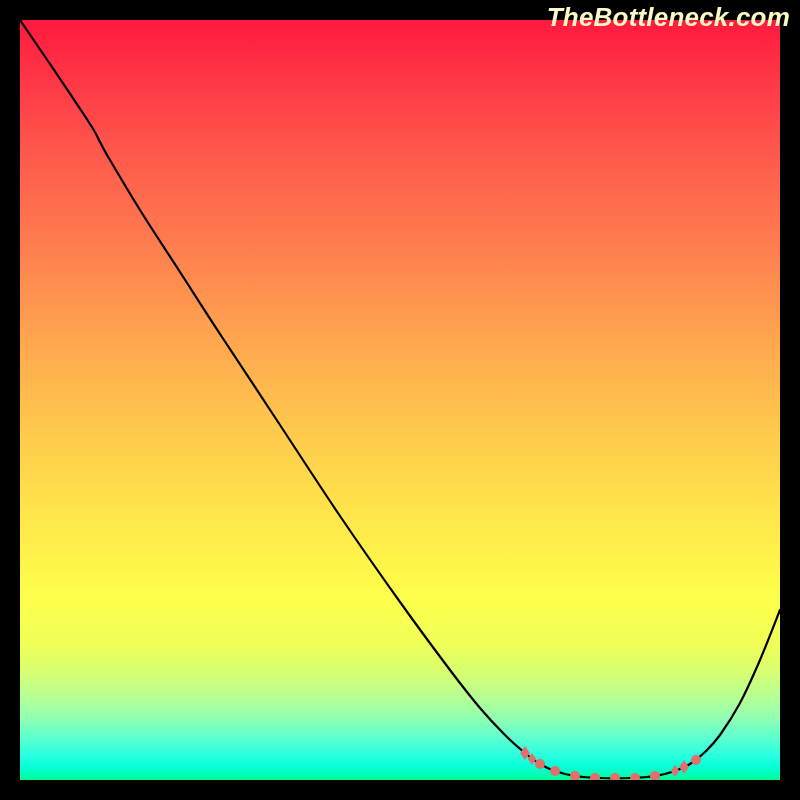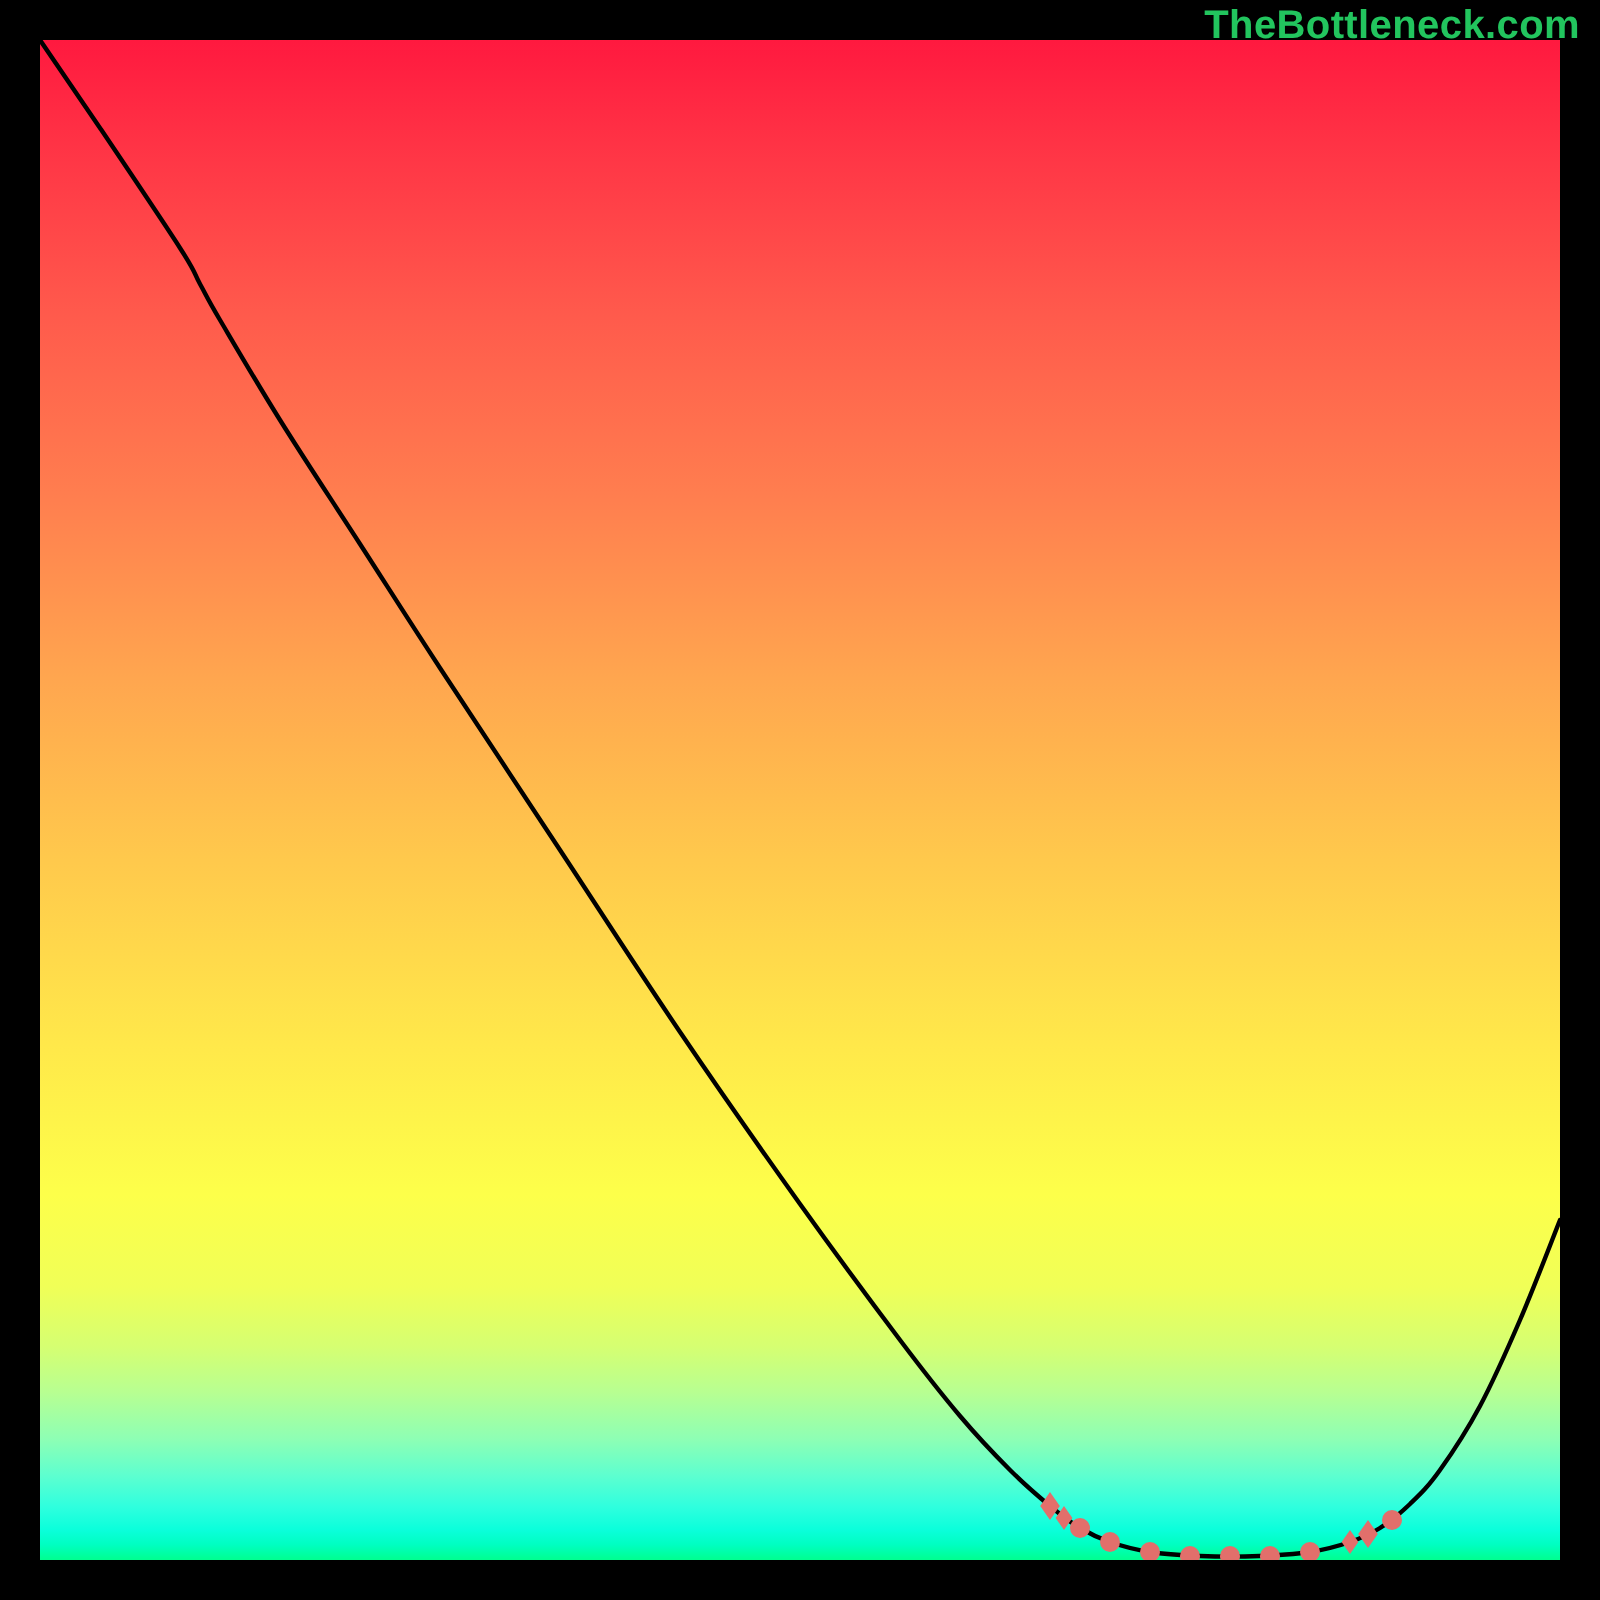--- a/index.html
+++ b/index.html
@@ -14,25 +14,26 @@
   .outer {
     position: relative;
     width: 800px;
     height: 800px;
     background: #000000;
   }
   .watermark {
     position: absolute;
     top: 2px;
     right: 10px;
-    color: #22c55e;
-    font-size: 20px;
+    color: #fef9c3;
+    font-size: 26px;
     font-weight: 600;
     letter-spacing: 0.2px;
     z-index: 20;
+    font-style: italic;
   }
   .plot {
     position: absolute;
     left: 20px;
     top: 20px;
     width: 760px;
     height: 760px;
   }
   .gradient {
     position: absolute;

